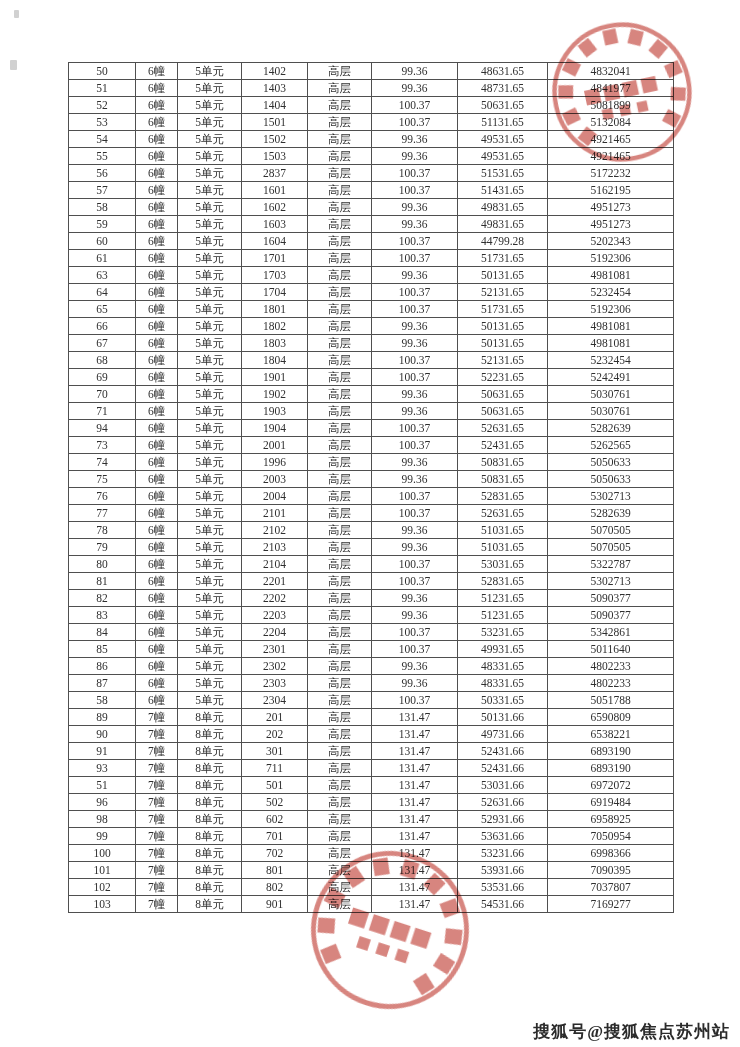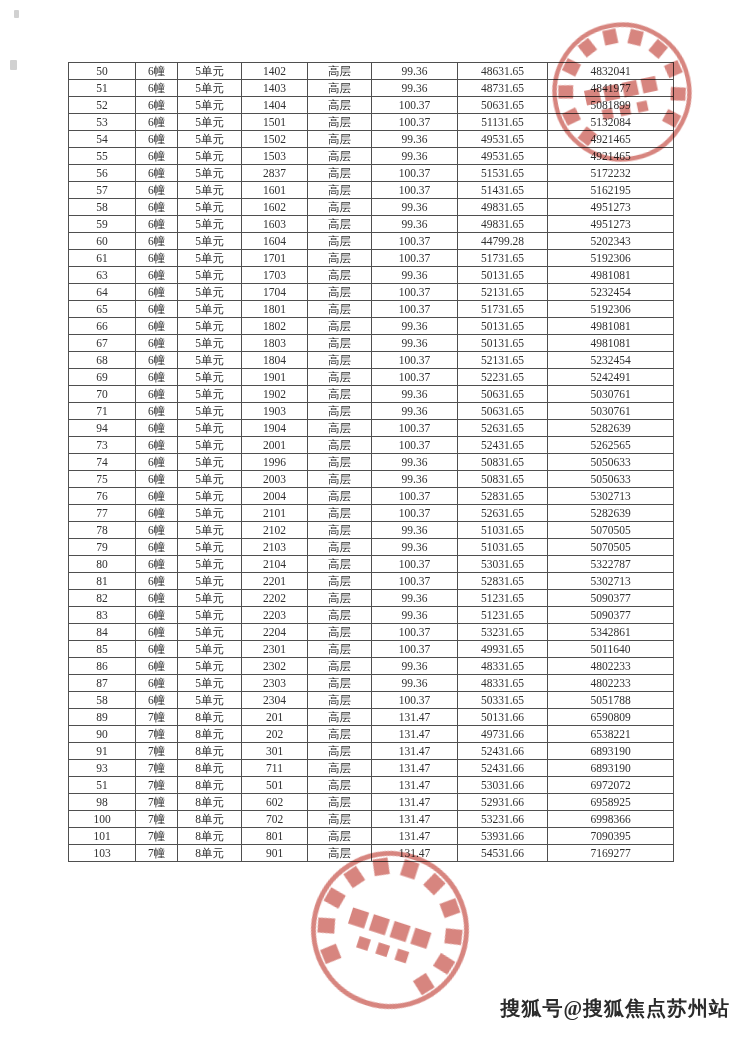--- a/index.html
+++ b/index.html
@@ -27,22 +27,22 @@
     opacity:0.62;
   }
   .seal-top{left:548px;top:18px;width:148px;height:148px;transform:rotate(-12deg);}
   .seal-bottom{left:306px;top:846px;width:168px;height:168px;transform:rotate(18deg);}
   
   .artifact{position:absolute;background:#9a9a9a;opacity:.45;border-radius:1px;}
   .artifact.a1{left:14px;top:10px;width:5px;height:8px;}
   .artifact.a2{left:10px;top:60px;width:7px;height:10px;}
   
   .watermark{
-    position:absolute;right:10px;bottom:25px;
-    font-size:20px;font-weight:700;color:#2b2b2b;
+    position:absolute;right:10px;bottom:4px;
+    font-size:17px;font-weight:700;color:#2b2b2b;
     letter-spacing:1px;
   }
 </style>
 </head>
 <body>
 
 <div class="page">
 
   <span class="artifact a1"></span>
   <span class="artifact a2"></span>
@@ -483,48 +483,78 @@
           <td>51</td>
           <td>7幢</td>
           <td>8单元</td>
           <td>501</td>
           <td>高层</td>
           <td>131.47</td>
           <td>53031.66</td>
           <td>6972072</td>
         </tr>
         <tr>
+          <td>96</td>
+          <td>7幢</td>
+          <td>8单元</td>
+          <td>502</td>
+          <td>高层</td>
+          <td>131.47</td>
+          <td>52631.66</td>
+          <td>6919484</td>
+        </tr>
+        <tr>
           <td>98</td>
           <td>7幢</td>
           <td>8单元</td>
           <td>602</td>
           <td>高层</td>
           <td>131.47</td>
           <td>52931.66</td>
           <td>6958925</td>
         </tr>
         <tr>
+          <td>99</td>
+          <td>7幢</td>
+          <td>8单元</td>
+          <td>701</td>
+          <td>高层</td>
+          <td>131.47</td>
+          <td>53631.66</td>
+          <td>7050954</td>
+        </tr>
+        <tr>
           <td>100</td>
           <td>7幢</td>
           <td>8单元</td>
           <td>702</td>
           <td>高层</td>
           <td>131.47</td>
           <td>53231.66</td>
           <td>6998366</td>
         </tr>
         <tr>
           <td>101</td>
           <td>7幢</td>
           <td>8单元</td>
           <td>801</td>
           <td>高层</td>
           <td>131.47</td>
           <td>53931.66</td>
           <td>7090395</td>
+        </tr>
+        <tr>
+          <td>102</td>
+          <td>7幢</td>
+          <td>8单元</td>
+          <td>802</td>
+          <td>高层</td>
+          <td>131.47</td>
+          <td>53531.66</td>
+          <td>7037807</td>
         </tr>
         <tr>
           <td>103</td>
           <td>7幢</td>
           <td>8单元</td>
           <td>901</td>
           <td>高层</td>
           <td>131.47</td>
           <td>54531.66</td>
           <td>7169277</td>

